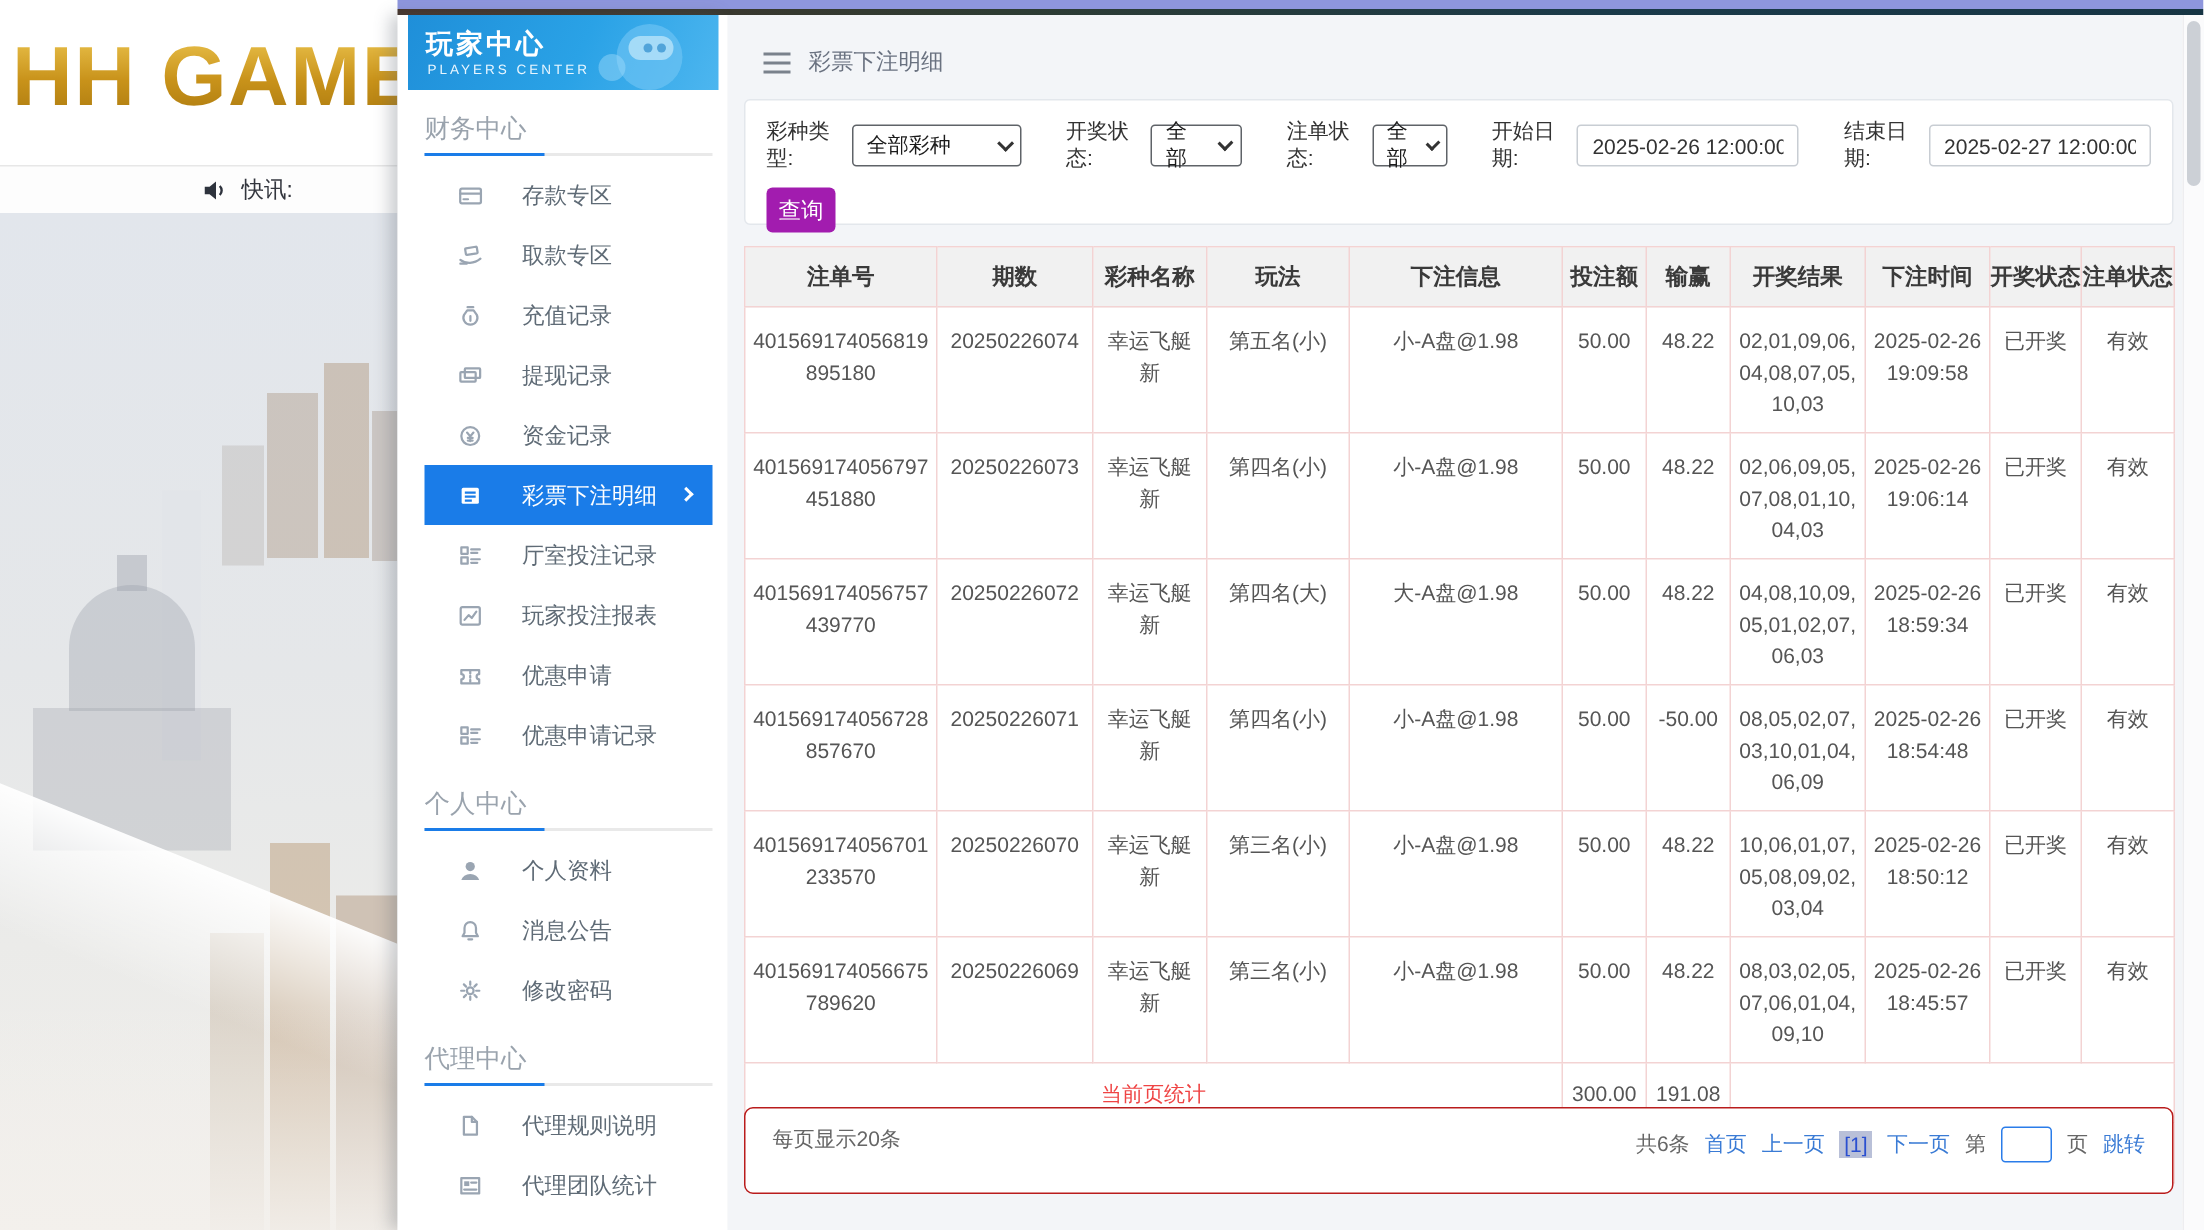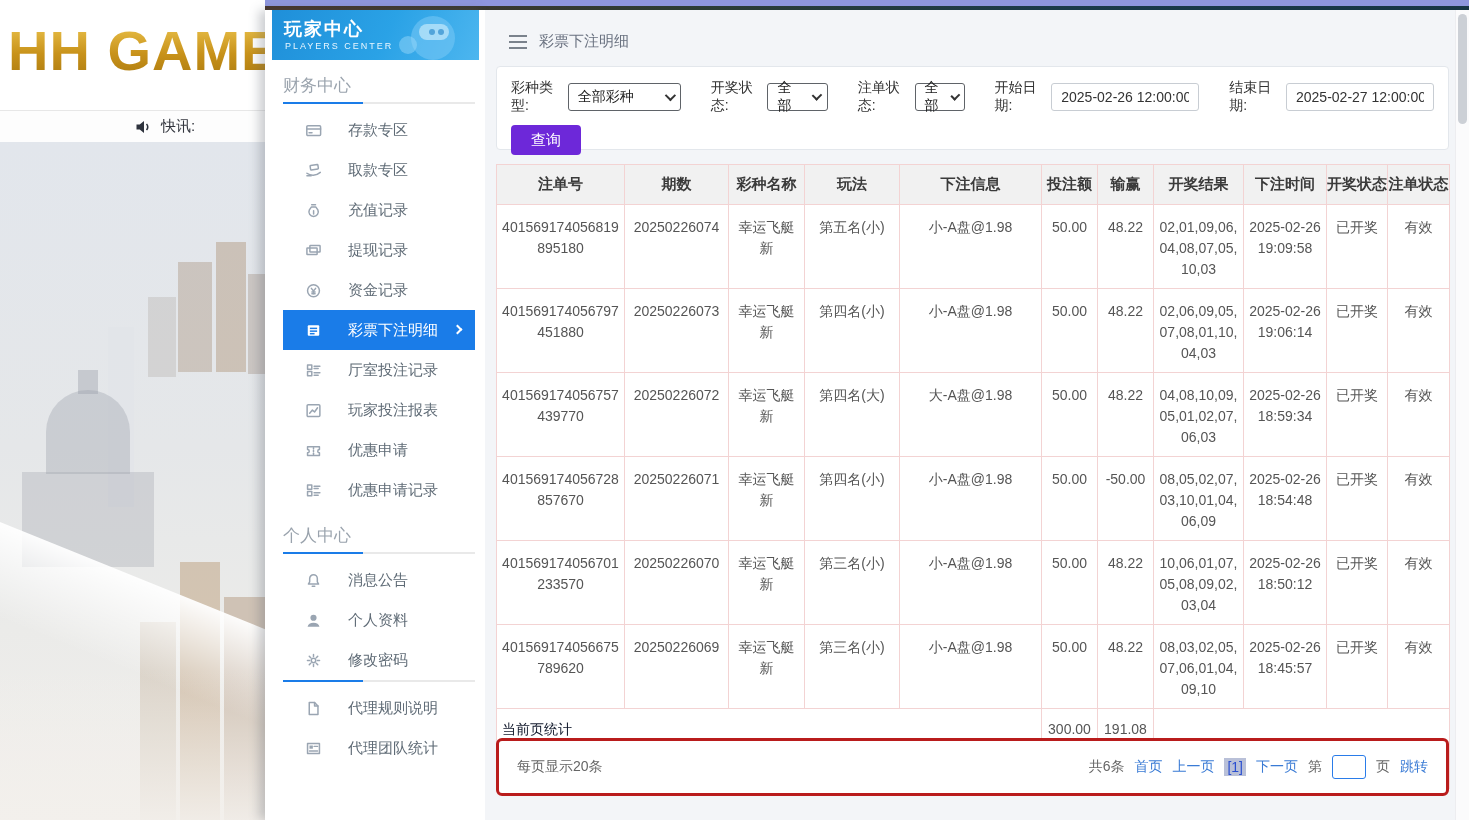--- a/index.html
+++ b/index.html
@@ -82,39 +82,39 @@
   .f-label:first-child { margin-left:0; }
   .sel { display:inline-flex; align-items:center; justify-content:space-between; border:1px solid #5f6368;
     border-radius:3px; background:#fff; height:28px; padding:0 7px 0 9px; font-size:14px; color:#1c1c1c; cursor:pointer; }
   .sel .chevdn { width:8px; height:8px; border-right:2px solid #333; border-bottom:2px solid #333;
     transform:rotate(45deg) translateY(-2px); margin-left:10px; }
   .sel-lottery { width:130px; }
   .sel-draw { width:68px; }
   .sel-order { width:54px; }
   .datebox { border:1px solid #c8cdd3; border-radius:3px; height:28px; width:148px; padding:0 9px; font-size:14px;
     color:#333; background:#fff; font-family:"Liberation Sans","DejaVu Sans",sans-serif; }
-  .btn-search { margin-top:10px; display:inline-block; background:#6d28d9; color:#fff; font-size:15px;
-    border:none; border-radius:4px; height:30px; padding:0 20px; cursor:pointer; }
+  .btn-search { margin-top:10px; display:inline-block; background:#a21caf; color:#fff; font-size:15px;
+    border:none; border-radius:4px; height:30px; padding:0 8px; cursor:pointer; }
 
   
   .table-wrap { position:absolute; left:496px; top:164px; width:953px; }
   table.data { border-collapse:collapse; width:953px; background:#fff; table-layout:fixed; }
   table.data th { background:#f1f1f1; font-size:15px; color:#3a3a3a; font-weight:bold; height:40px;
     border:1px solid #f3d3d3; }
   table.data td { border:1px solid #f3d3d3; font-size:14px; color:#555; text-align:center; vertical-align:top;
     padding:12px 5px 8px; line-height:1.5; word-break:break-all; }
   table.data tr.datarow td { height:76px; }
   table.data { border:1px solid #dcdcdc;padding-left:28px; }
   td.num { text-align:right; padding-right:9px; }
   tr.summary td { height:38px; padding-top:10px; vertical-align:middle;text-align:center; }
-  tr.summary td.lbl { text-align:left; color:#0f172a; }
-
-  
-  .pager-panel { top:738px; height:58px; border-radius:6px; display:flex; align-items:center;
-    justify-content:space-between; padding:12px 18px; border:3px solid #b91c1c; }
+  tr.summary td.lbl { text-align:center; color:#ef4444; }
+
+  
+  .pager-panel { top:738px; height:58px; border-radius:6px; display:flex; align-items:flex-start;
+    justify-content:space-between; padding:12px 18px; border:1px solid #b91c1c; }
   .pager-left { font-size:14px; color:#666; }
   .pager-right { display:flex; align-items:center; gap:10px; font-size:14px; color:#666; }
   .pglink { color:#3a7bd5; text-decoration:none; cursor:pointer; }
   .pgcur { color:#2a4fd0; background:#b9c0d8; padding:1px 3px; }
   .jump-input { width:34px; height:24px; border:1px solid #2a7ce9; border-radius:3px; background:#fff; padding:0 4px;
     font-size:14px; }
 
   
   .scrollbar { position:absolute; right:0; top:10px; width:14px; height:810px; background:#fbfbfc;
     border-left:1px solid #ededf0; }
@@ -275,44 +275,45 @@
               <line x1="8.6" y1="12.4" x2="12.4" y2="12.4" fill="none" stroke="currentColor" stroke-width="1.4" stroke-linecap="round" stroke-linejoin="round"></line>
             </svg>
           </span>
           <span>优惠申请记录</span>
         </div>
         <div class="sb-section-title">个人中心</div>
         <div class="sb-divider"></div>
         <div class="sb-item">
           <span class="ico">
             <svg width="17" height="17" viewBox="0 0 16 16">
+              <circle cx="8" cy="5.4" r="2.9" fill="currentColor" stroke="none"></circle>
+              <path d="M2.4 13.8 a5.7 4.6 0 0 1 11.2 0 Z" fill="currentColor" stroke="none"></path>
+            </svg>
+          </span>
+          <span>个人资料</span>
+        </div>
+        <div class="sb-item">
+          <span class="ico">
+            <svg width="17" height="17" viewBox="0 0 16 16">
               <path d="M8 2.6 a3.6 3.6 0 0 1 3.6 3.6 v3 l1.2 2.2 H3.2 l1.2 -2.2 v-3 A3.6 3.6 0 0 1 8 2.6 Z" fill="none" stroke="currentColor" stroke-width="1.4" stroke-linecap="round" stroke-linejoin="round"></path>
               <path d="M6.8 13.4 h2.4" fill="none" stroke="currentColor" stroke-width="1.4" stroke-linecap="round" stroke-linejoin="round"></path>
             </svg>
           </span>
           <span>消息公告</span>
         </div>
         <div class="sb-item">
           <span class="ico">
             <svg width="17" height="17" viewBox="0 0 16 16">
-              <circle cx="8" cy="5.4" r="2.9" fill="currentColor" stroke="none"></circle>
-              <path d="M2.4 13.8 a5.7 4.6 0 0 1 11.2 0 Z" fill="currentColor" stroke="none"></path>
-            </svg>
-          </span>
-          <span>个人资料</span>
-        </div>
-        <div class="sb-item">
-          <span class="ico">
-            <svg width="17" height="17" viewBox="0 0 16 16">
               <circle cx="8" cy="8" r="2.1" fill="none" stroke="currentColor" stroke-width="1.4" stroke-linecap="round" stroke-linejoin="round"></circle>
               <path d="M8 2.3 v2 M8 11.7 v2 M2.3 8 h2 M11.7 8 h2 M4 4 l1.4 1.4 M10.6 10.6 12 12 M12 4 l-1.4 1.4 M5.4 10.6 4 12" fill="none" stroke="currentColor" stroke-width="1.4" stroke-linecap="round" stroke-linejoin="round"></path>
             </svg>
           </span>
           <span>修改密码</span>
         </div>
+        <div class="sb-section-title">代理中心</div>
         <div class="sb-divider"></div>
         <div class="sb-item">
           <span class="ico">
             <svg width="17" height="17" viewBox="0 0 16 16">
               <path d="M4 2.4 h5 l3.2 3.2 v8 H4 Z" fill="none" stroke="currentColor" stroke-width="1.4" stroke-linecap="round" stroke-linejoin="round"></path>
               <path d="M9 2.4 v3.2 h3.2" fill="none" stroke="currentColor" stroke-width="1.4" stroke-linecap="round" stroke-linejoin="round"></path>
             </svg>
           </span>
           <span>代理规则说明</span>
         </div>

